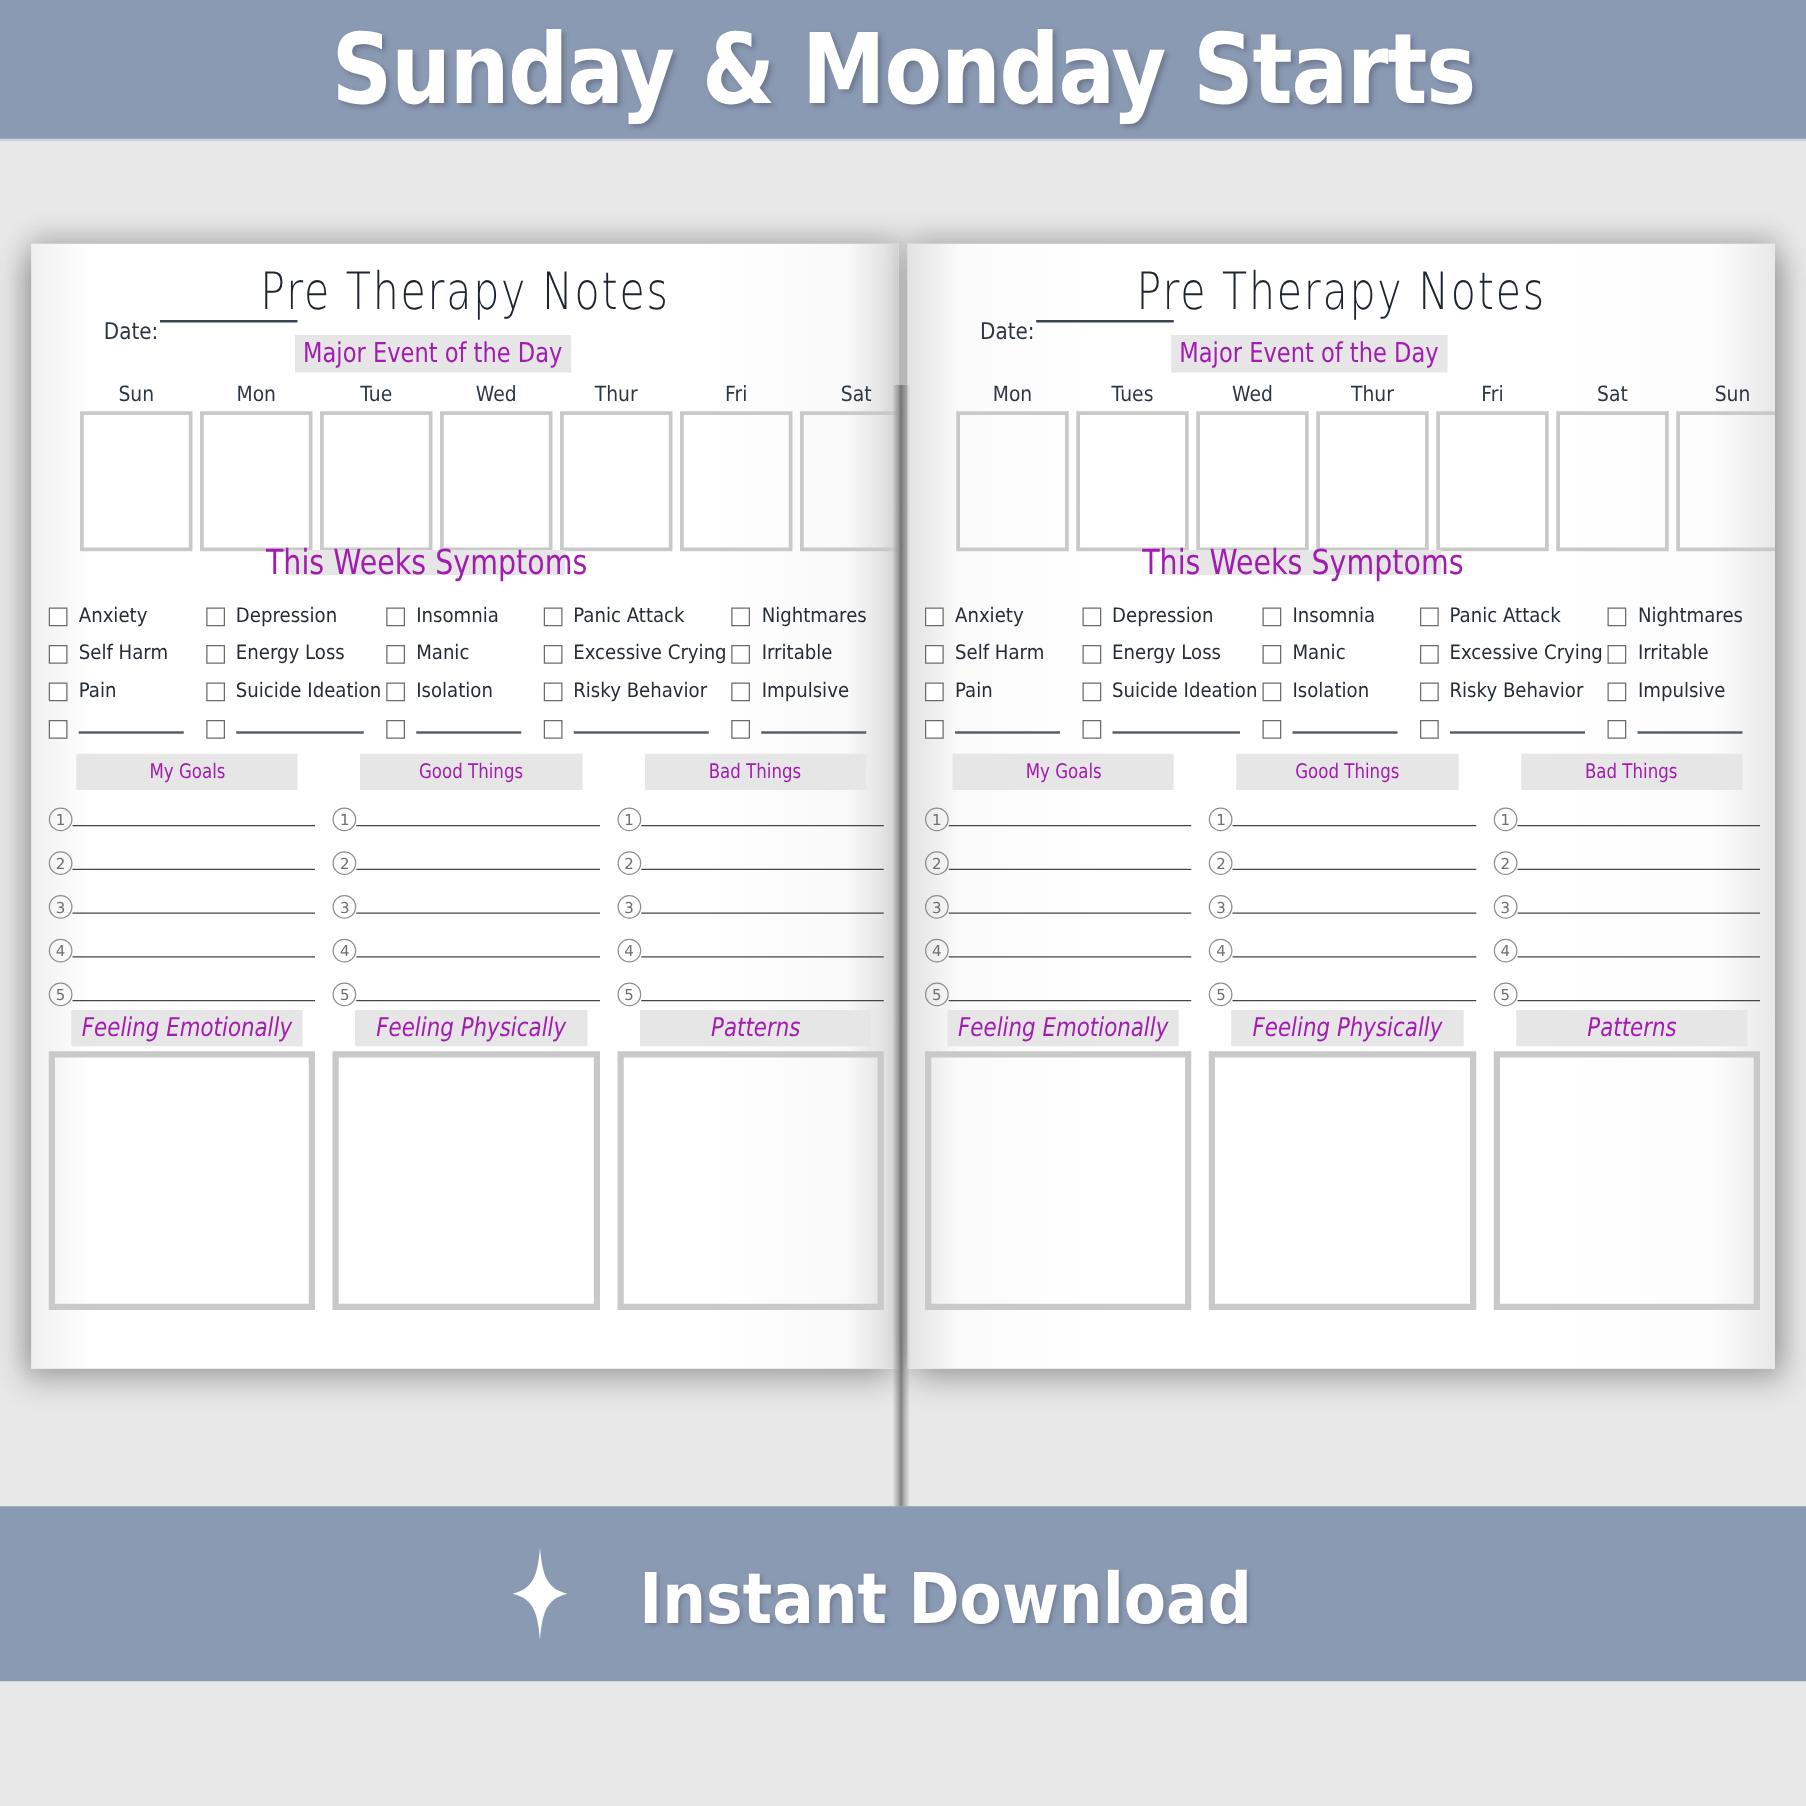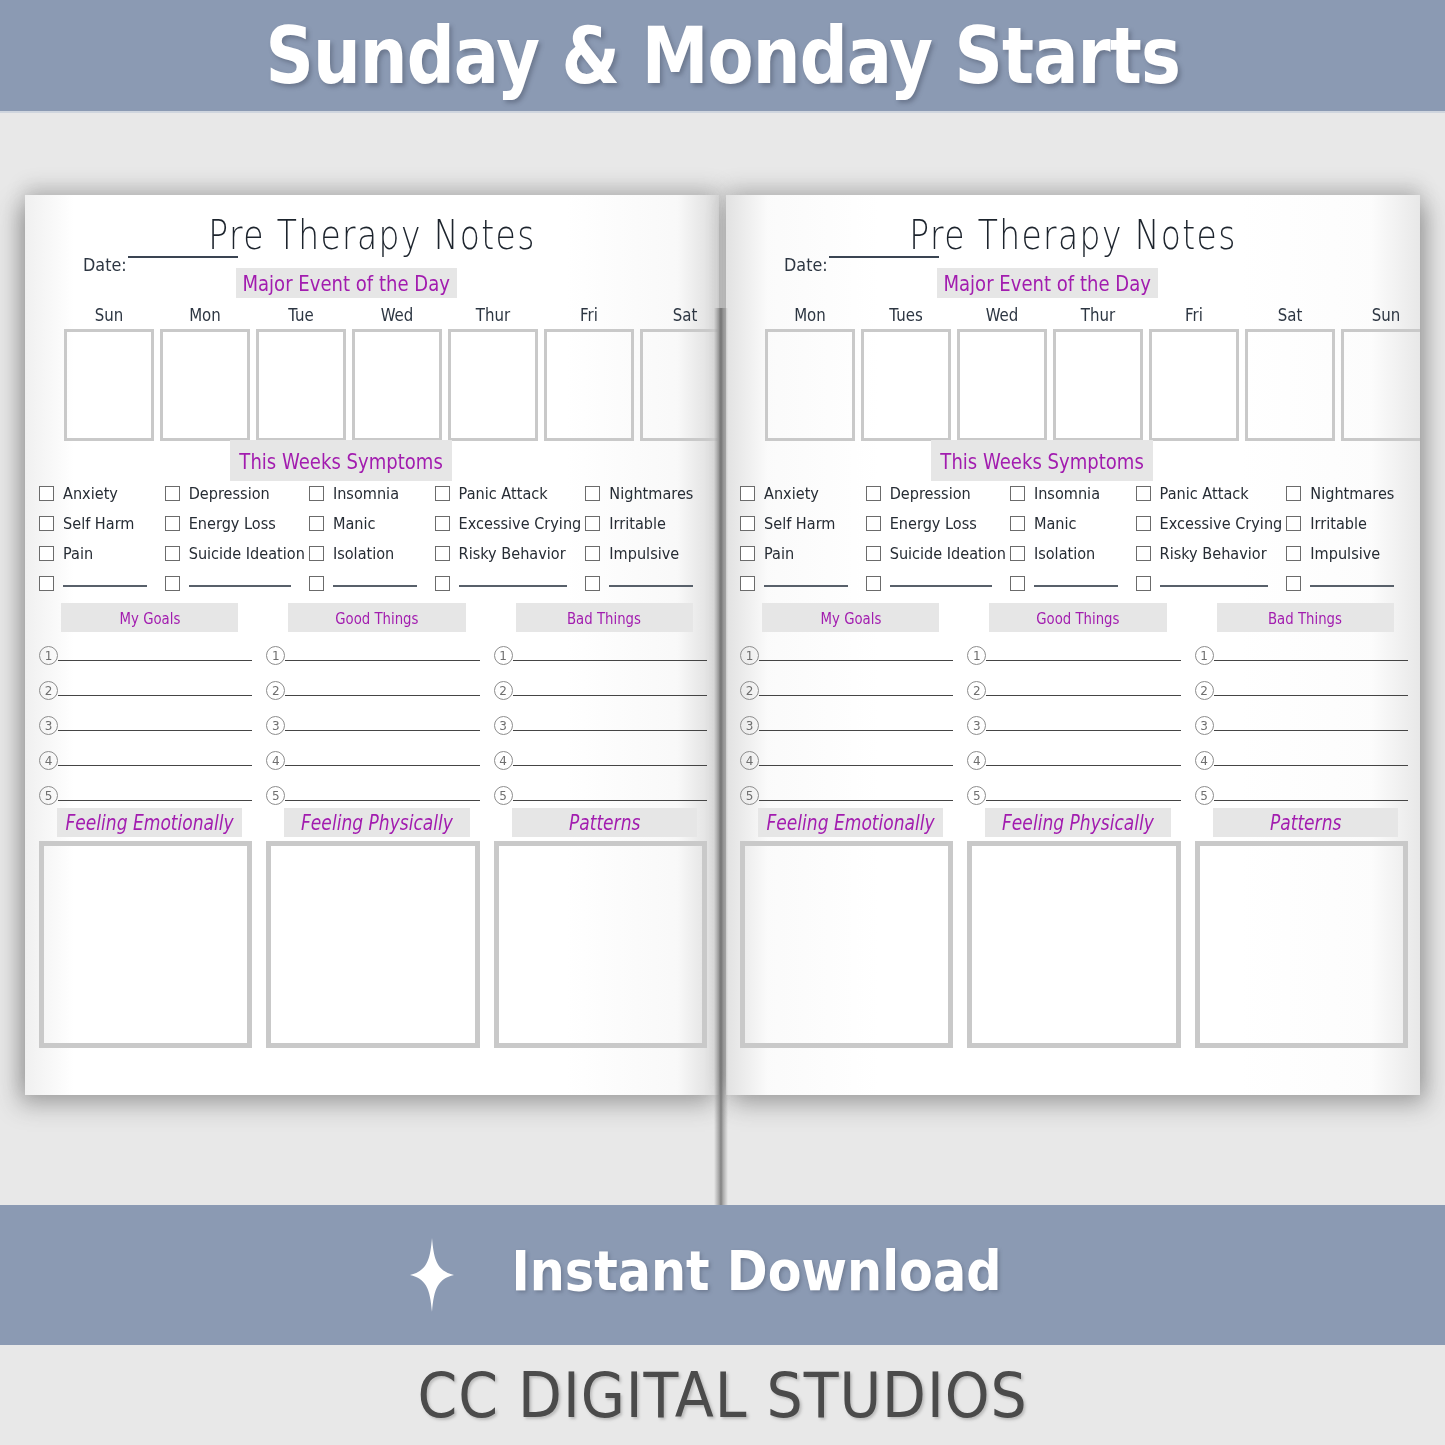--- a/index.html
+++ b/index.html
@@ -47,21 +47,21 @@
     left: 0; top: 1205px;
     width: 1445px; height: 140px;
     background: #8b9ab3;
     display: flex;
     align-items: center;
     justify-content: center;
     gap: 36px;
   }
   .bb-item {
     display: flex;
-    align-items: flex-start;
+    align-items: flex-end;
     gap: 24px;
   }
   .bb-label {
     font-family: "DejaVu Sans", sans-serif;
     font-weight: 700;
     font-size: 56px;
     color: #ffffff;
     text-shadow: 2px 2px 4px rgba(70,80,100,0.40);
     transform: scaleX(0.88);
     white-space: nowrap;
@@ -206,22 +206,22 @@
 
   .pill-major {
     position: absolute;
     left: 211px; top: 73px;
     width: 221px; height: 30px;
     font-size: 19px;
   }
   .pill-symptoms {
     position: absolute;
     left: 205px; top: 245px;
-    width: 222px; height: 41px;
-    font-size: 19px;
+    width: 222px; height: 20px;
+    font-size: 24px;
   }
 
   
   .days {
     position: absolute;
     left: 14px; top: 110px;
     width: 666px;
     display: flex;
     gap: 6px;
     margin-left: 25px;
@@ -778,17 +778,14 @@
         <svg viewBox="0 0 44 74" width="44" height="74" aria-hidden="true">
           <path d="M22 0 C24 24 28 33 44 37 C28 41 24 50 22 74 C20 50 16 41 0 37 C16 33 20 24 22 0 Z" fill="#ffffff"></path>
         </svg>
       </span>
       <span class="bb-label">Instant Download</span>
     </div>
 
 
   </div>
 
-  <div class="footer">
-    <div class="footer-text">CC DIGITAL STUDIOS</div>
-  </div>
 
 </div>
 
 </body></html>

